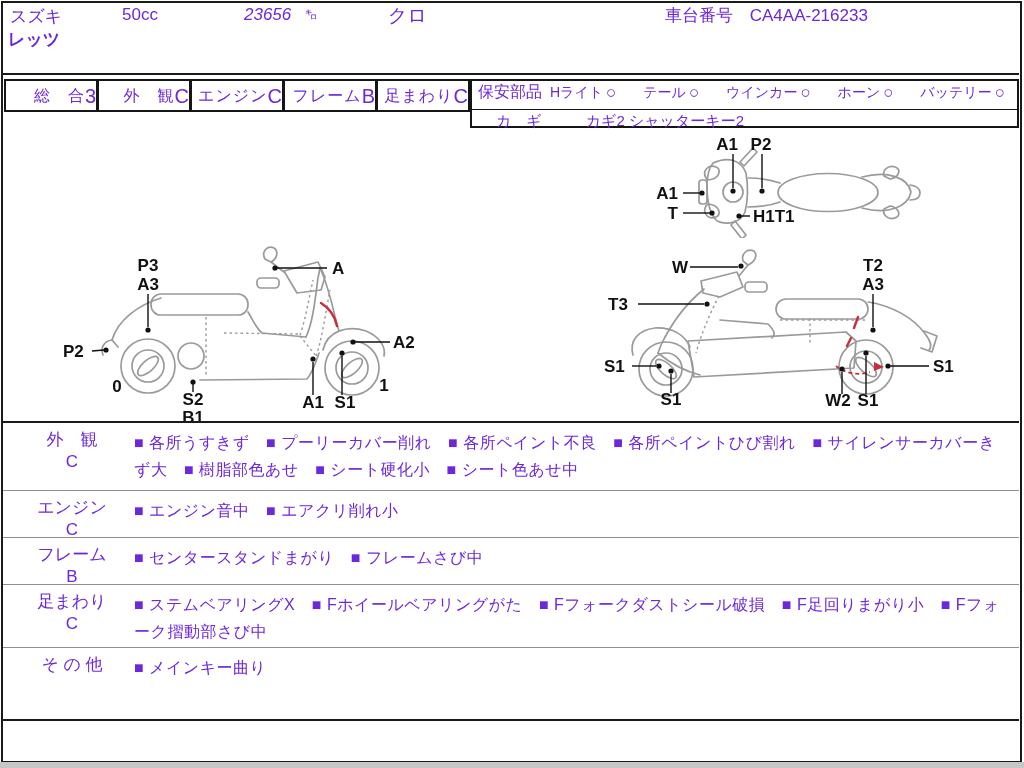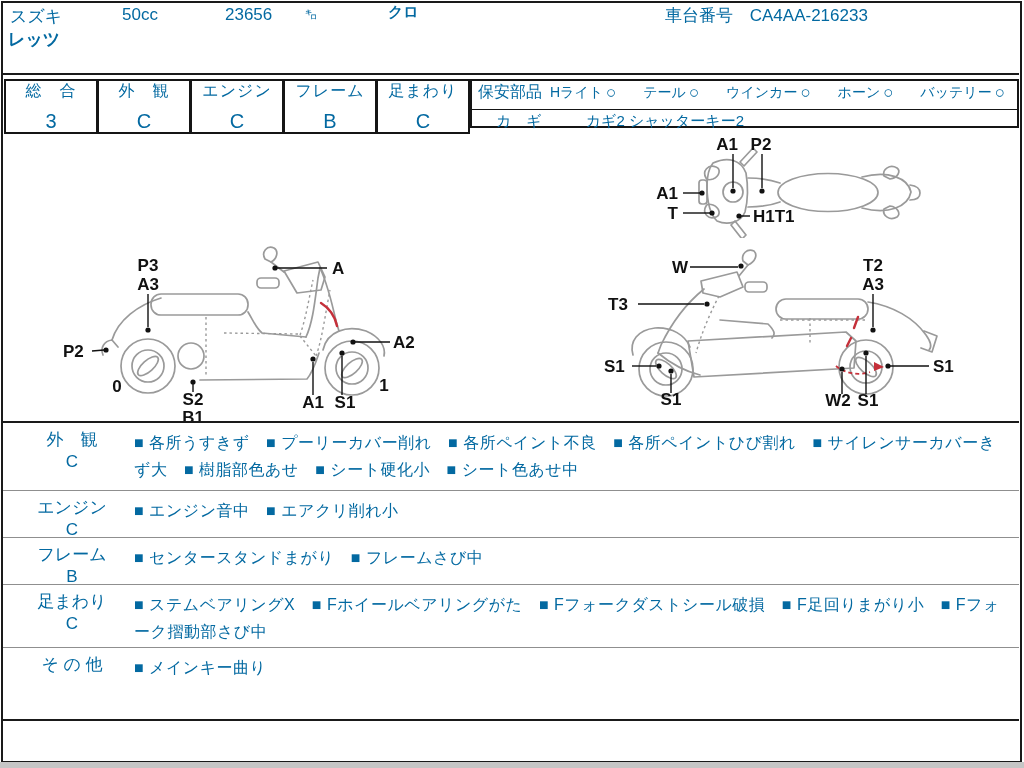--- a/index.html
+++ b/index.html
@@ -1,38 +1,38 @@
 <!DOCTYPE html>
 <html><head>
 <meta charset="utf-8">
 <style>
   html,body{margin:0;padding:0;background:#fff;}
   .page{position:relative;width:1024px;height:768px;background:#fff;overflow:hidden;
-        font-family:"Liberation Sans",sans-serif;color:#0369a1;}
+        font-family:"Liberation Sans",sans-serif;color:#6d28d9;}
   .abs{position:absolute;}
   .sheet-border{position:absolute;left:1px;top:1px;width:1021px;height:762px;
         border:2px solid #1a1a1a;box-sizing:border-box;}
   .dline{position:absolute;left:3px;right:5px;height:2px;background:#1a1a1a;}
   .sep{position:absolute;left:3px;right:5px;height:1px;background:#8f8f8f;}
   .bottom-strip{position:absolute;left:0;top:762px;width:1024px;height:6px;background:#c6c6c6;}
 
   
   .h-maker{left:10px;top:5px;font-size:17px;}
   .h-model{left:8px;top:28px;font-size:17px;font-weight:bold;}
   .h-disp{left:122px;top:5px;font-size:17px;}
-  .h-mileage{left:225px;top:5px;font-size:17px;}
+  .h-mileage{left:244px;top:5px;font-size:17px;font-style:italic;}
   .h-unit{left:305px;top:8px;font-size:12px;}
-  .h-color{left:388px;top:3px;font-size:15px;font-weight:bold;}
+  .h-color{left:388px;top:3px;font-size:19px;}
   .h-right{left:665px;top:4px;font-size:17px;line-height:23px;}
   .h-right .hl{display:inline-block;min-width:80px;}
 
   
-  .gbox{position:absolute;top:79px;width:94px;height:55px;border:2px solid #151515;
-        box-sizing:border-box;display:flex;flex-direction:column;align-items:center;
-        justify-content:space-between;background:#fff;}
+  .gbox{position:absolute;top:79px;width:94px;height:33px;border:2px solid #151515;
+        box-sizing:border-box;display:flex;flex-direction:row;align-items:center;
+        justify-content:flex-end;background:#fff;}
   .gl{font-size:16px;letter-spacing:1px;line-height:20px;}
   .gv{font-size:20px;line-height:22px;}
 
   
   .sbox{position:absolute;left:470px;top:79px;width:549px;height:49px;
         border:2px solid #151515;box-sizing:border-box;background:#fff;}
   .srow1{height:23px;border-bottom:1px solid #151515;display:flex;align-items:center;
         padding:0 12px 5px 6px;}
   .slabel{font-size:16px;margin-right:8px;white-space:nowrap;}
   .sitems{flex:1;display:flex;justify-content:space-between;align-items:flex-end;}

